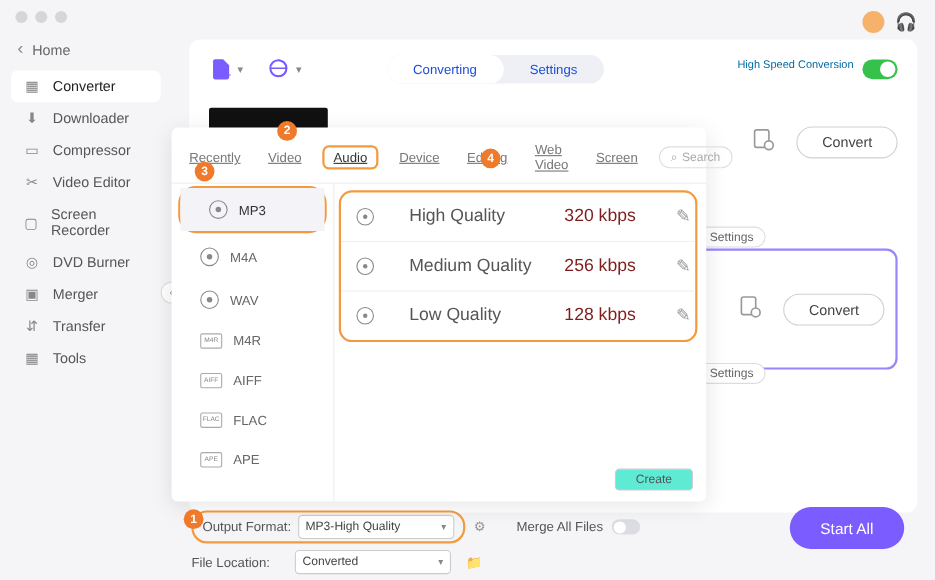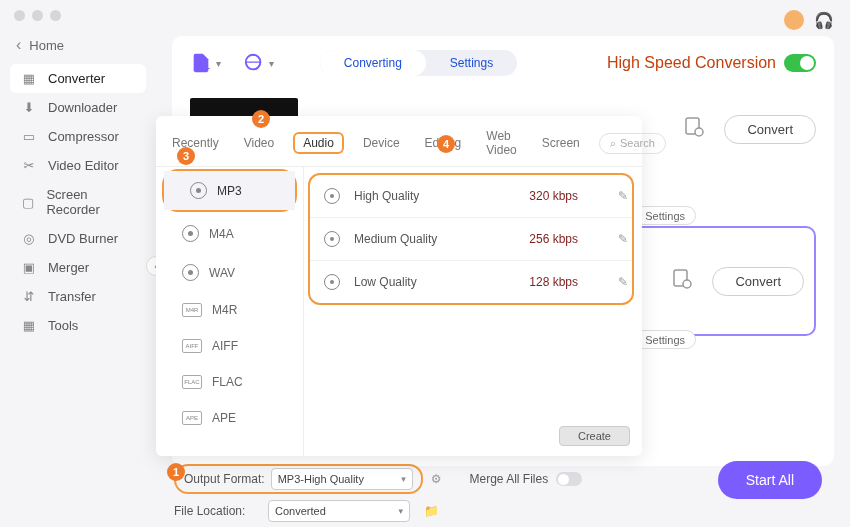--- a/index.html
+++ b/index.html
@@ -23,21 +23,21 @@
   .avatar { width:20px; height:20px; border-radius:50%; background:#f6b26b; }
   .headphone { width:20px; height:20px; color:#888; display:flex; align-items:center; justify-content:center; }
 
   .card { background:#fff; border-radius:10px; margin-top:4px; padding:14px 18px 0 18px; height:430px; position:relative; }
   .card-top { display:flex; align-items:center; justify-content:space-between; }
   .add-btns { display:flex; gap:22px; }
   .add-btn { display:flex; align-items:center; gap:4px; color:#7b5cff; cursor:pointer; }
   .seg { display:flex; background:#eef0f5; border-radius:14px; overflow:hidden; height:26px; margin-left:-44px; }
   .seg-item { padding:0 24px; font-size:12px; display:flex; align-items:center; color:#1d4ed8; cursor:pointer; }
   .seg-item.active { background:#fff; border-radius:14px; }
-  .hsc { display:flex; align-items:flex-end; gap:8px; font-size:16px; color:#c2410c; }
+  .hsc { display:flex; align-items:flex-start; gap:8px; font-size:10px; color:#0369a1; }
   .toggle { width:32px; height:18px; border-radius:9px; background:#36c24a; position:relative; }
   .toggle::after { content:""; position:absolute; width:14px; height:14px; background:#fff; border-radius:50%; top:2px; right:2px; }
 
   .file-row { display:flex; align-items:center; margin-top:22px; }
   .thumb { width:108px; height:62px; background:#111; border-radius:2px; }
   .file-title { margin-left:14px; font-size:14px; color:#333; font-weight:500; }
   .file-row.second { border:2px solid #9a84ff; border-radius:10px; margin-top:66px; height:110px; padding:0 10px; }
   .file-right { margin-left:auto; display:flex; align-items:flex-start; gap:18px; }
   .gear-file { width:24px; height:24px; color:#888; display:flex; align-items:center; justify-content:center; }
   .convert-btn { border:1px solid #d0d0d0; background:#fff; border-radius:18px; padding:6px 22px; font-size:13px; color:#444; cursor:pointer; }
@@ -50,40 +50,40 @@
   .sel { width:142px; height:22px; border:1px solid #ccc; border-radius:4px; background:#fff; font-size:11px; padding:0 6px; display:flex; align-items:center; justify-content:space-between; color:#444; }
   .sel .caret { font-size:9px; color:#888; }
   .of-wrap { border:2px solid #f39a3e; border-radius:14px; padding:2px 8px; display:flex; align-items:center; gap:6px; }
   .merge-toggle { width:26px; height:14px; border-radius:7px; background:#dcdde3; position:relative; }
   .merge-toggle::after { content:""; position:absolute; width:11px; height:11px; background:#fff; border-radius:50%; top:1.5px; left:2px; }
   .start-all { position:absolute; right:28px; bottom:28px; background:#7b5cff; color:#fff; border:none; border-radius:22px; padding:11px 28px; font-size:14px; font-weight:500; cursor:pointer; }
 
   
   .popover { position:absolute; left:156px; top:116px; width:486px; height:340px; background:#fff; border-radius:6px; box-shadow:0 4px 20px rgba(0,0,0,0.1); z-index:6; display:flex; flex-direction:column; }
   .pop-tabs { display:flex; align-items:center; padding:10px 14px 6px 10px; gap:13px; font-size:12px; color:#777; }
-  .pop-tab { cursor:pointer; padding:3px 6px; border-radius:4px; }
+  .pop-tab { cursor:pointer; padding:3px 6px; border-radius:4px;text-decoration:underline; }
   .audio-tab { border:2px solid #f39a3e; border-radius:6px; padding:2px 8px; color:#333; }
   .search { margin-left:auto; display:flex; align-items:center; gap:4px; border:1px solid #e0e0e0; border-radius:12px; padding:3px 10px; width:108px; font-size:11px; color:#aaa; }
   .pop-body { display:flex; flex:1; border-top:1px solid #eee; overflow:hidden; }
   .fmt-list { width:148px; border-right:1px solid #eee; overflow:auto; }
   .fmt-item { display:flex; align-items:center; gap:10px; padding:11px 26px; font-size:12px; color:#666; cursor:pointer; }
   .fmt-item.active { background:#f4f4f8; color:#333; }
   .mp3-wrap { border:2px solid #f39a3e; border-radius:16px; margin:2px 6px; }
   .fmt-icon { width:20px; height:14px; border:1px solid #aaa; border-radius:2px; font-size:6px; display:flex; align-items:center; justify-content:center; color:#888; }
   .disc-icon { width:17px; height:17px; border:1.5px solid #888; border-radius:50%; position:relative; }
   .disc-icon::after { content:""; position:absolute; width:5px; height:5px; background:#888; border-radius:50%; top:4.5px; left:4.5px; }
   .qual-panel { flex:1; position:relative; }
   .qual-box { border:2px solid #f39a3e; border-radius:12px; margin:6px 8px 0 4px; }
-  .qual-row { display:flex; align-items:center; padding:13px 14px; font-size:12px; color:#555; cursor:pointer; }
+  .qual-row { display:flex; align-items:center; padding:13px 14px; font-size:16px; color:#555; cursor:pointer;gap:18px; }
   .qual-row + .qual-row { border-top:1px solid #f0f0f0; }
   .q-disc { width:16px; height:16px; border:1.5px solid #888; border-radius:50%; position:relative; margin-right:14px; }
   .q-disc::after { content:""; position:absolute; width:4px; height:4px; background:#888; border-radius:50%; top:4.5px; left:4.5px; }
   .q-br { margin-left:auto; margin-right:40px; color:#7f1d1d; }
   .q-edit { color:#999; position:absolute; right:14px; }
-  .create-btn { position:absolute; right:12px; bottom:10px; border:1px solid #ccc; background:#e5e5e5; border-radius:4px; padding:3px 18px; font-size:11px; color:#555; cursor:pointer; }
+  .create-btn { position:absolute; right:12px; bottom:10px; border:1px solid #ccc; background:#5eead4; border-radius:4px; padding:3px 18px; font-size:11px; color:#555; cursor:pointer; }
 
   
   .badge { position:absolute; width:18px; height:18px; border-radius:50%; background:#f07a2b; color:#fff; font-size:11px; font-weight:bold; display:flex; align-items:center; justify-content:center; z-index:10; }
   .b1 { left:167px; top:463px; }
   .b2 { left:252px; top:110px; }
   .b3 { left:177px; top:147px; }
   .b4 { left:437px; top:135px; }
 
   svg { width:100%; height:100%; }
 </style>

